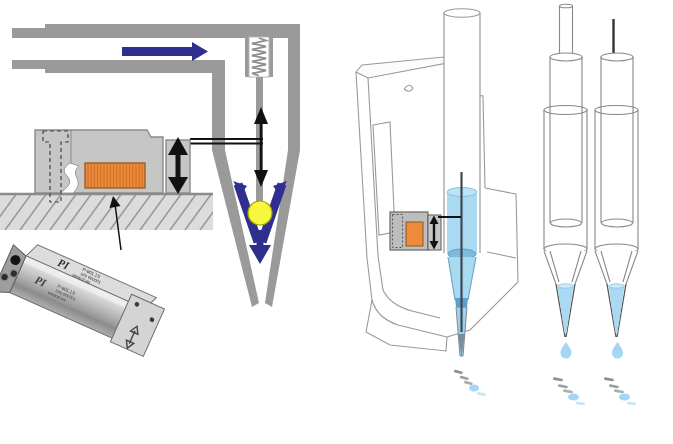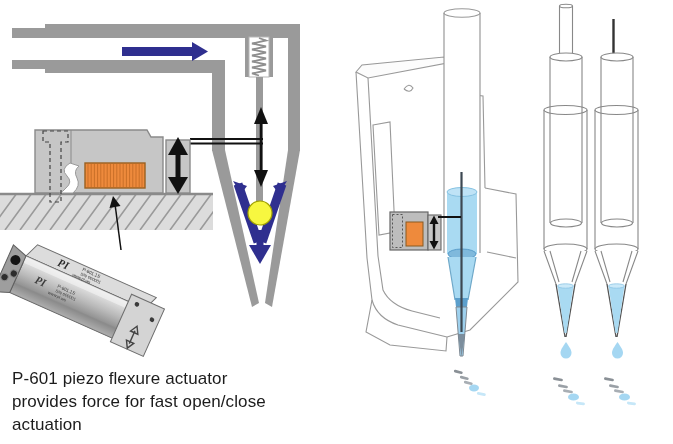--- a/index.html
+++ b/index.html
@@ -258,17 +258,14 @@
   </g>
   <g>
     <rect x="604" y="378" width="10" height="2.6" rx="1.3" fill="#8a9096" transform="rotate(10 609 379)"></rect>
     <rect x="609" y="385" width="10" height="2.6" rx="1.3" fill="#9aa0a6" transform="rotate(10 614 386)"></rect>
     <rect x="614" y="390" width="10" height="2.6" rx="1.3" fill="#a8aeb4" transform="rotate(10 619 391)"></rect>
     <ellipse cx="624.5" cy="397" rx="5.5" ry="3.6" fill="#a5d7f2"></ellipse>
     <rect x="627" y="402" width="9" height="2.8" rx="1.4" fill="#c6e7f8" transform="rotate(8 631 403)"></rect>
   </g>
 </svg>
 
-<div id="caption">P-601 piezo flexure actuator
-provides force for fast open/close
-actuation</div>
 
 </div>
 
 </body></html>

